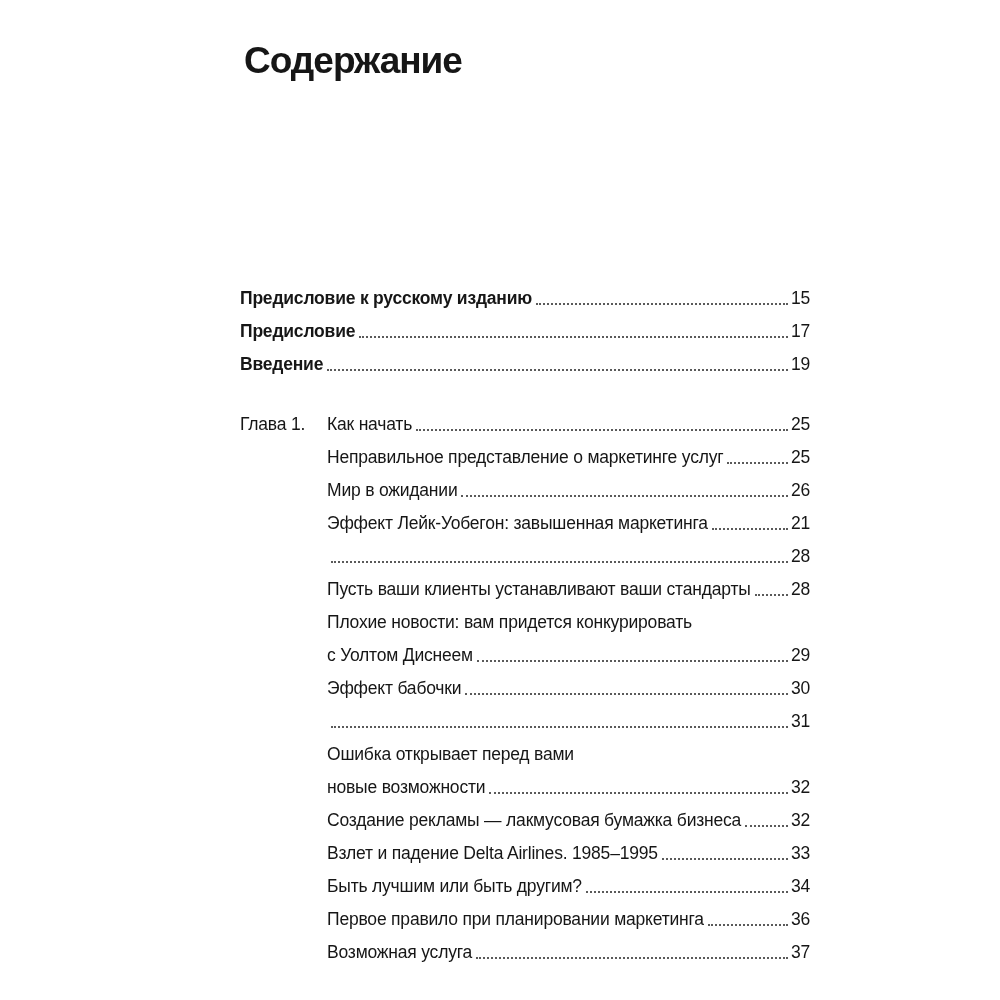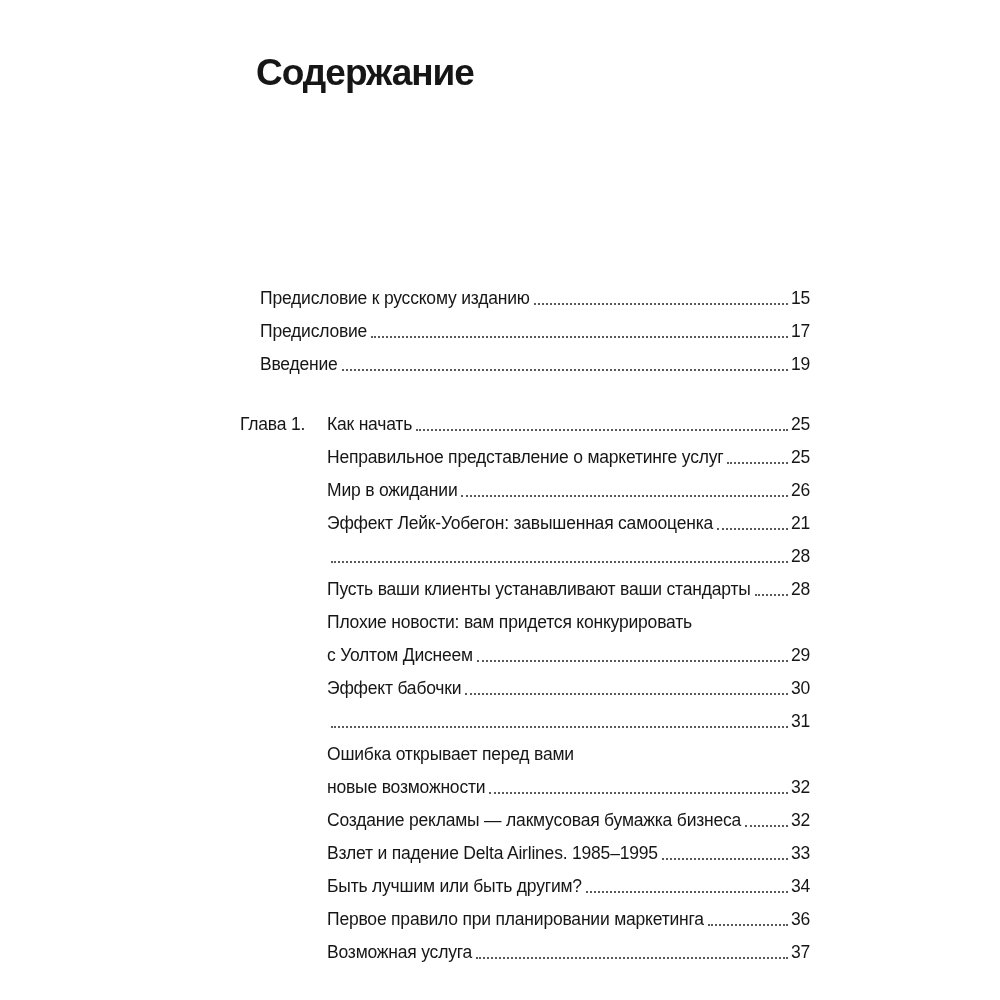--- a/index.html
+++ b/index.html
@@ -14,39 +14,39 @@
     background:var(--bg);
     font-family:"Liberation Sans","DejaVu Sans",sans-serif;
     color:var(--text);
     position:relative;
     overflow:hidden;
   }
   .page{position:absolute;inset:0;background:var(--bg);}
   .title{
     position:absolute;
     left:240px;top:36px;
-    margin:16px;
+    margin:4px;
     font-size:37px;
     font-weight:800;
     letter-spacing:-1px;
     color:var(--text);
   }
   .toc{
     position:absolute;
     left:240px;top:276px;
     width:570px;
     font-size:17.5px;
     letter-spacing:-0.2px;
   }
   .row{
     display:flex;
     align-items:flex-end;
     height:33px;
   }
-  .row.bold .entry-text{font-weight:400;margin-left:20px;}
+  .row.bold .entry-text{font-weight:700;}
   .chapter-label{
     flex:none;
     width:87px;
     font-weight:400;
     white-space:nowrap;
   }
   .row.indent .chapter-label{visibility:hidden;}
   .entry-text{
     flex:none;
     white-space:nowrap;
@@ -104,21 +104,21 @@
     <span class="pagenum">25</span>
   </div>
       <div class="row indent has-indent">
     <span class="chapter-label"></span>
     <span class="entry-text">Мир в ожидании</span>
     <span class="leader"></span>
     <span class="pagenum">26</span>
   </div>
       <div class="row indent has-indent">
     <span class="chapter-label"></span>
-    <span class="entry-text">Эффект Лейк-Уобегон: завышенная самооценка</span>
+    <span class="entry-text">Эффект Лейк-Уобегон: завышенная маркетинга</span>
     <span class="leader"></span>
     <span class="pagenum">21</span>
   </div>
       <div class="row indent has-indent">
     <span class="chapter-label"></span>
     <span class="leader"></span>
     <span class="pagenum">28</span>
   </div>
       <div class="row indent has-indent">
     <span class="chapter-label"></span>

